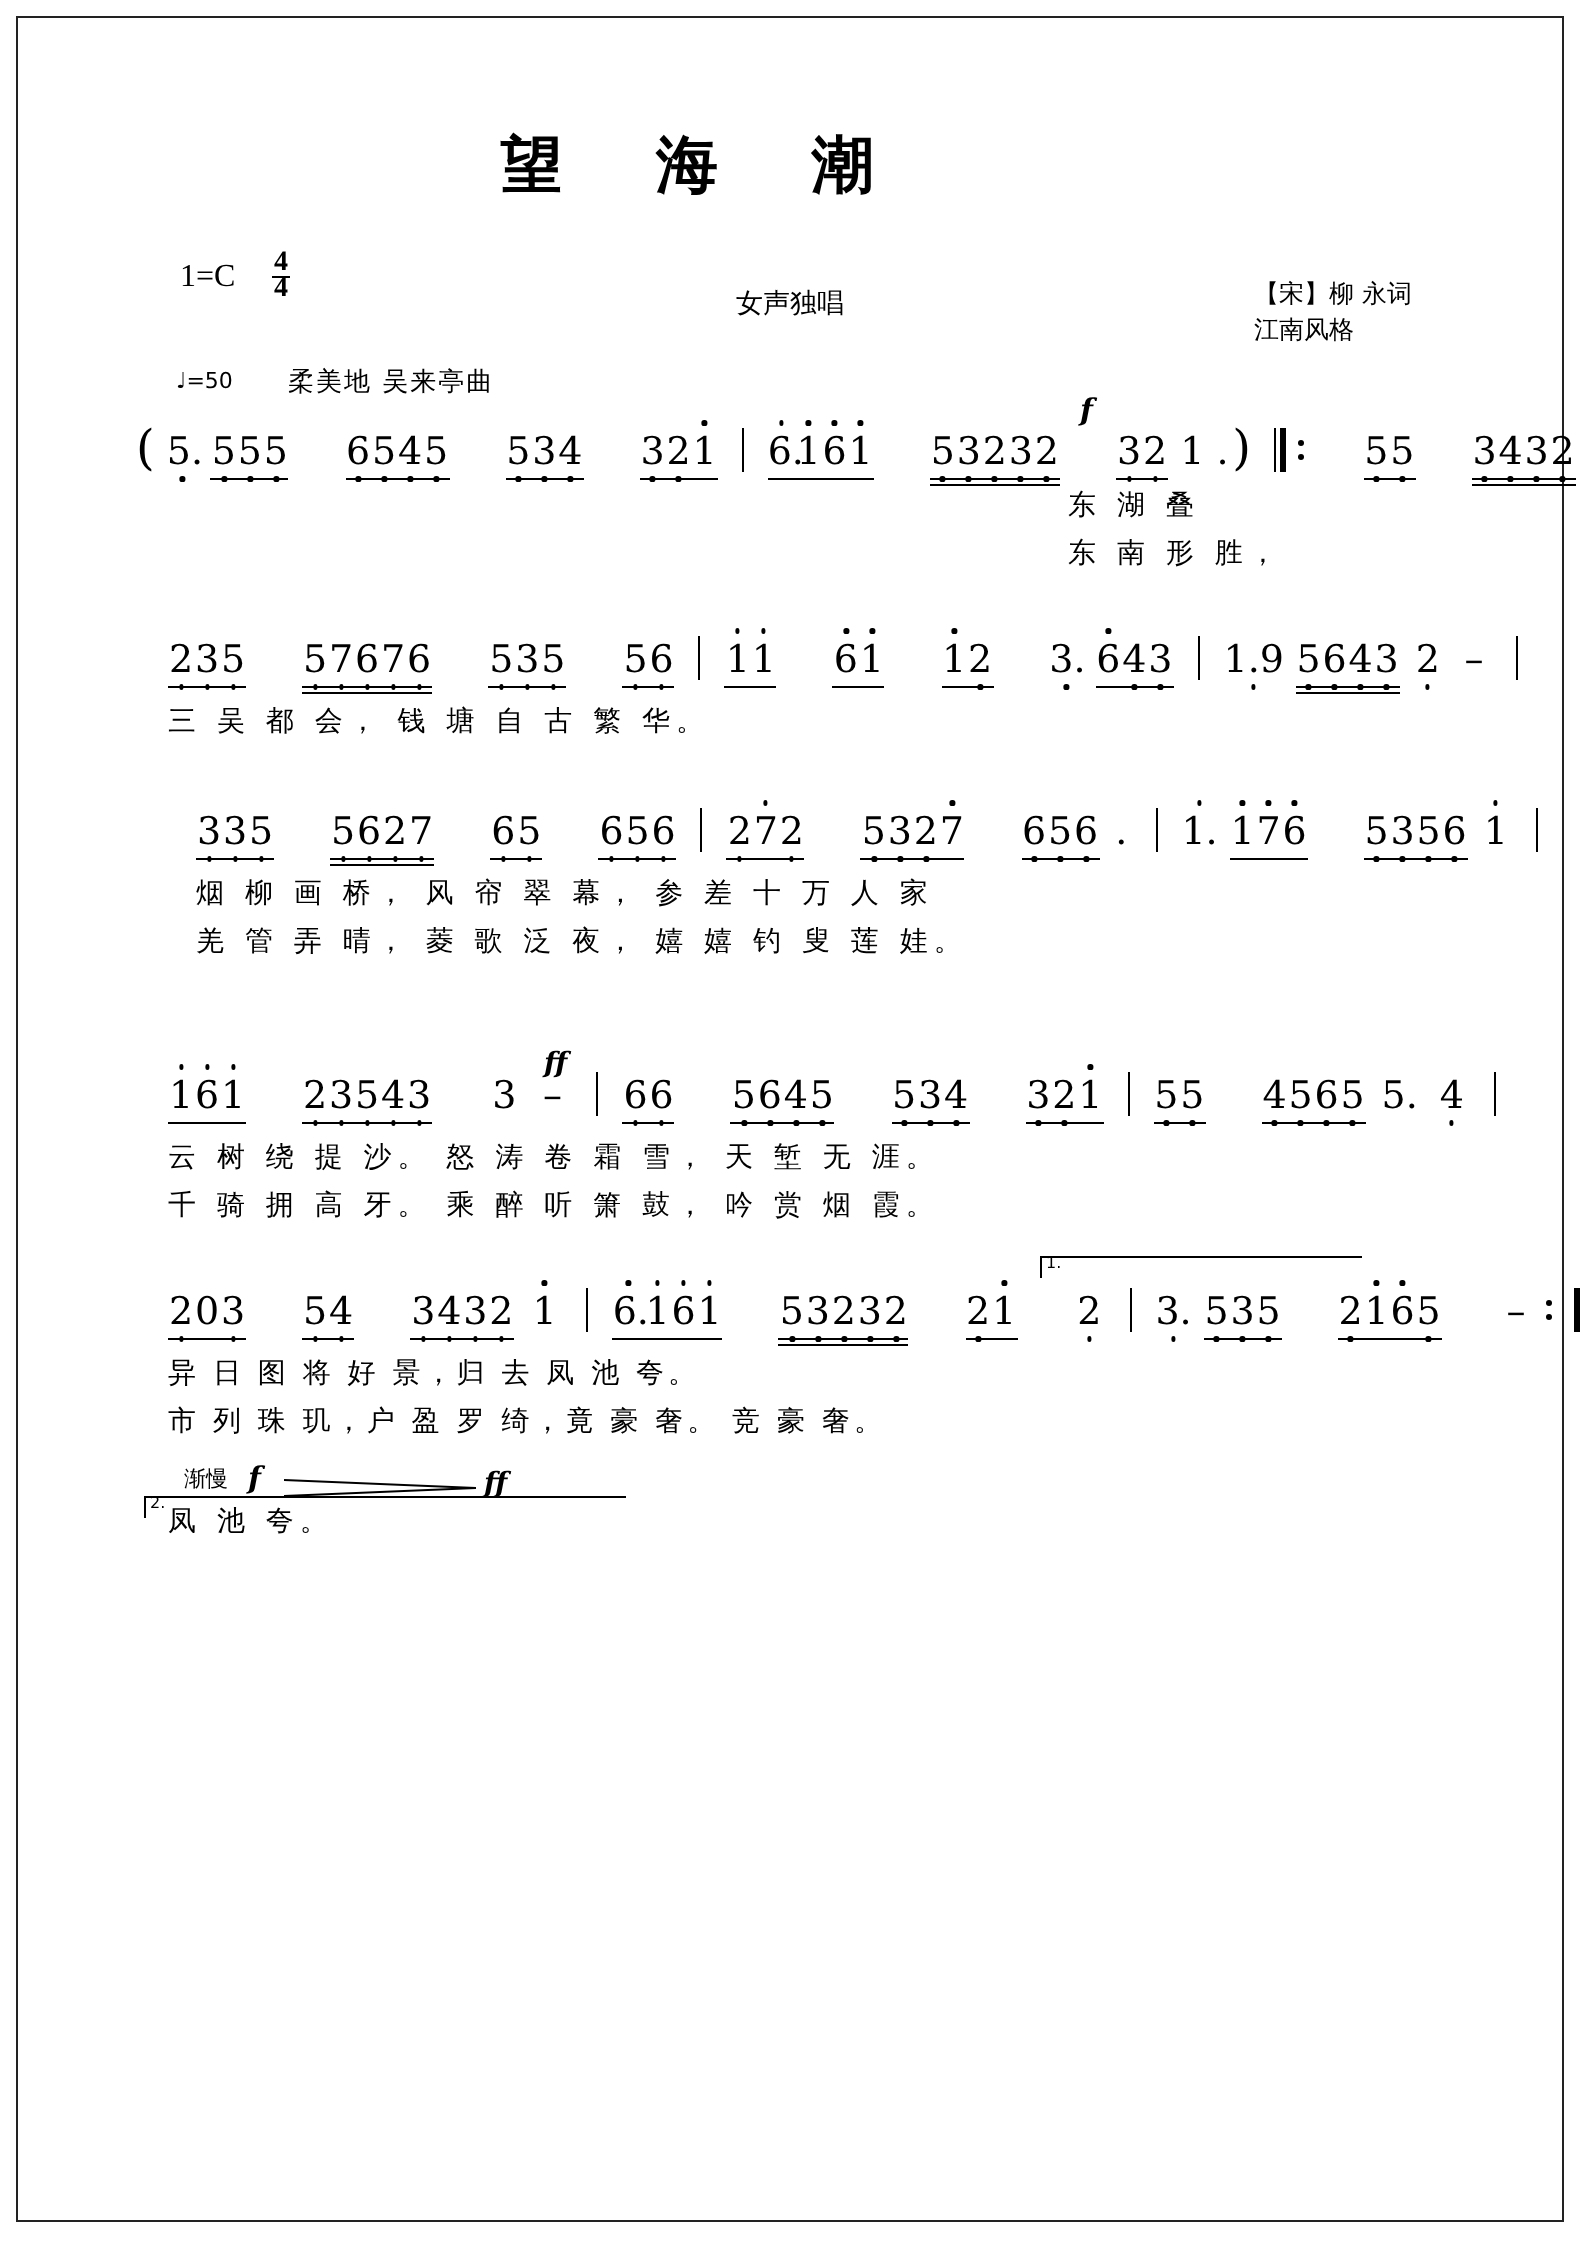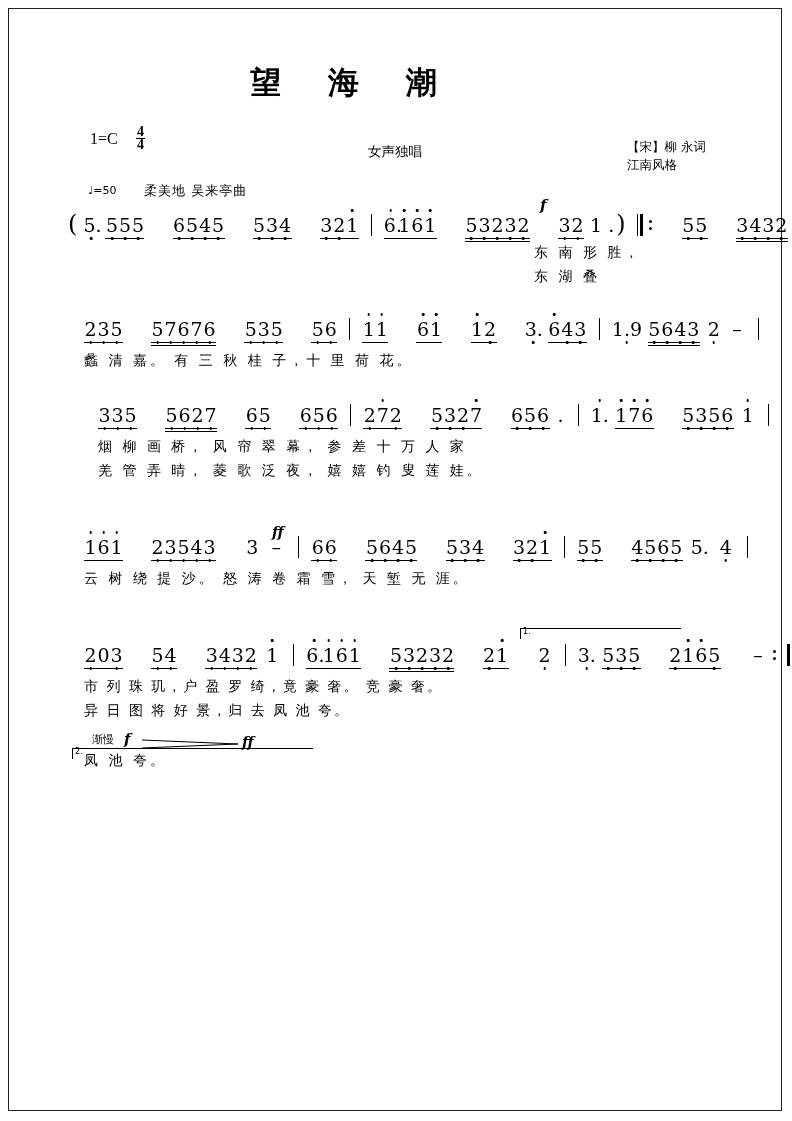--- a/index.html
+++ b/index.html
@@ -267,22 +267,22 @@
       <span class="hold"></span>
       <span class="u1"><span class="n dotBelow" style="width:13px;">5</span><span class="n dotBelow" style="width:13px;">5</span></span>
       <span class="hold"></span>
       <span class="u2"><span class="n dotBelow" style="width:13px;">3</span><span class="n dotBelow" style="width:13px;">4</span><span class="n dotBelow" style="width:13px;">3</span><span class="n dotBelow" style="width:13px;">2</span></span>
       <span class="hold"></span>
       
       <span class="hold"></span>
       
       
     </div>
+    <div class="lyric-row" style="margin-left:534px; letter-spacing:3px;">东   湖        叠</div>
     <div class="lyric-row" style="margin-left:534px; letter-spacing:3px;">东 南 形          胜，</div>
-    <div class="lyric-row" style="margin-left:534px; letter-spacing:3px;">东   湖        叠</div>
   </div>
 
   <div class="system" style="top:318px;">
     <div class="notes-row">
       <span class="u1"><span class="n dotBelow" style="width:13px;">2</span><span class="n dotBelow" style="width:13px;">3</span><span class="n dotBelow" style="width:13px;">5</span></span>
       <span class="hold"></span>
       <span class="u2"><span class="n dotBelow" style="width:13px;">5</span><span class="n dotBelow" style="width:13px;">7</span><span class="n dotBelow" style="width:13px;">6</span><span class="n dotBelow" style="width:13px;">7</span><span class="n dotBelow" style="width:13px;">6</span></span>
       <span class="hold"></span>
       <span class="u1"><span class="n dotBelow" style="width:13px;">5</span><span class="n dotBelow" style="width:13px;">3</span><span class="n dotBelow" style="width:13px;">5</span></span>
       <span class="hold"></span>
@@ -296,21 +296,21 @@
       <span class="hold"></span>
       <span class="n dotBelow" style="width:17px;">3.</span>
       <span class="u1"><span class="n dotAbove" style="width:13px;">6</span><span class="n dotBelow" style="width:13px;">4</span><span class="n dotBelow" style="width:13px;">3</span></span>
       <span class="barline"></span>
       <span class="n dotBelow" style="width:30px;">1.9</span>
       <span class="u2"><span class="n dotBelow" style="width:13px;">5</span><span class="n dotBelow" style="width:13px;">6</span><span class="n dotBelow" style="width:13px;">4</span><span class="n dotBelow" style="width:13px;">3</span></span>
       <span class="n dotBelow" style="width:16px;">2</span>
       <span class="n" style="width:18px;">–</span>
       <span class="barline"></span>
     </div>
-    <div class="lyric-row" style="letter-spacing:3px;">蠡   清    嘉。    有    三 秋  桂 子，十  里  荷        花。</div>
+    <div class="lyric-row" style="letter-spacing:3px;">三 吴  都      会，        钱 塘      自  古  繁        华。</div>
   </div>
 
   <div class="system" style="top:404px;margin-left:14px;">
     <div class="notes-row">
       <span class="u1"><span class="n dotBelow" style="width:13px;">3</span><span class="n dotBelow" style="width:13px;">3</span><span class="n dotBelow" style="width:13px;">5</span></span>
       <span class="hold"></span>
       <span class="u2"><span class="n dotBelow" style="width:13px;">5</span><span class="n dotBelow" style="width:13px;">6</span><span class="n dotBelow" style="width:13px;">2</span><span class="n dotBelow" style="width:13px;">7</span></span>
       <span class="hold"></span>
       <span class="u1"><span class="n dotBelow" style="width:13px;">6</span><span class="n dotBelow" style="width:13px;">5</span></span>
       <span class="hold"></span>
@@ -353,20 +353,21 @@
       <span class="u1"><span class="n dotBelow" style="width:13px;">3</span><span class="n dotBelow" style="width:13px;">2</span><span class="n dotAbove" style="width:13px;">1</span></span>
       <span class="barline"></span>
       <span class="u1"><span class="n dotBelow" style="width:13px;">5</span><span class="n dotBelow" style="width:13px;">5</span></span>
       <span class="hold"></span>
       <span class="u1"><span class="n dotBelow" style="width:13px;">4</span><span class="n dotBelow" style="width:13px;">5</span><span class="n dotBelow" style="width:13px;">6</span><span class="n dotBelow" style="width:13px;">5</span></span>
       <span class="n" style="width:22px;">5.</span>
       <span class="n dotBelow" style="width:18px;">4</span>
       <span class="barline"></span>
     </div>
     <div class="lyric-row" style="letter-spacing:3px;">云 树 绕  提  沙。  怒 涛 卷  霜   雪，      天 堑 无      涯。</div>
+    <div class="lyric-row" style="letter-spacing:3px;">千 骑 拥  高  牙。  乘 醉 听  箫   鼓，      吟 赏 烟      霞。</div>
   </div>
 
   <div class="system" style="top:644px;">
     <div class="volta" style="left:520px; top:-16px; width:160px;">
       <span>1.</span>
     </div>
     <div class="notes-row">
       <span class="u1"><span class="n dotBelow" style="width:13px;">2</span><span class="n" style="width:13px;">0</span><span class="n dotBelow" style="width:13px;">3</span></span>
       <span class="hold"></span>
       <span class="u1"><span class="n dotBelow" style="width:13px;">5</span><span class="n dotBelow" style="width:13px;">4</span></span>
@@ -384,22 +385,22 @@
       <span class="barline"></span>
       <span class="n dotBelow" style="width:18px;">3.</span>
       <span class="u1"><span class="n dotBelow" style="width:13px;">5</span><span class="n dotBelow" style="width:13px;">3</span><span class="n dotBelow" style="width:13px;">5</span></span>
       <span class="hold"></span>
       <span class="u1"><span class="n dotBelow" style="width:13px;">2</span><span class="n dotAbove" style="width:13px;">1</span><span class="n dotAbove" style="width:13px;">6</span><span class="n dotBelow" style="width:13px;">5</span></span>
       <span class="hold"></span>
       <span class="n" style="width:18px;">–</span>
       <span class="repeat-dots"></span>
       <span class="thickbar"></span>
     </div>
+    <div class="lyric-row" style="letter-spacing:2px;">异  日 图 将 好      景，归  去  凤  池  夸。</div>
     <div class="lyric-row" style="letter-spacing:2px;">市  列 珠 玑，户 盈 罗  绮，竟    豪      奢。      竞    豪    奢。</div>
-    <div class="lyric-row" style="letter-spacing:2px;">异  日 图 将 好      景，归  去  凤  池  夸。</div>
   </div>
 
   <div class="system" style="top:752px;">
     <div class="rall" style="left:92px; top:-20px;">渐慢</div>
     <div class="dyn" style="left:124px; top:-22px;">f</div>
     <div class="dyn" style="left:242px; top:-18px; font-size:14px;">ff</div>
     <div class="hairpin" style="left:142px; top:-14px; width:96px;">
       <svg width="96" height="12">
           <line x1="0" y1="2" x2="96" y2="6" stroke="#000" stroke-width="1"></line>
           <line x1="0" y1="10" x2="96" y2="6" stroke="#000" stroke-width="1"></line>

